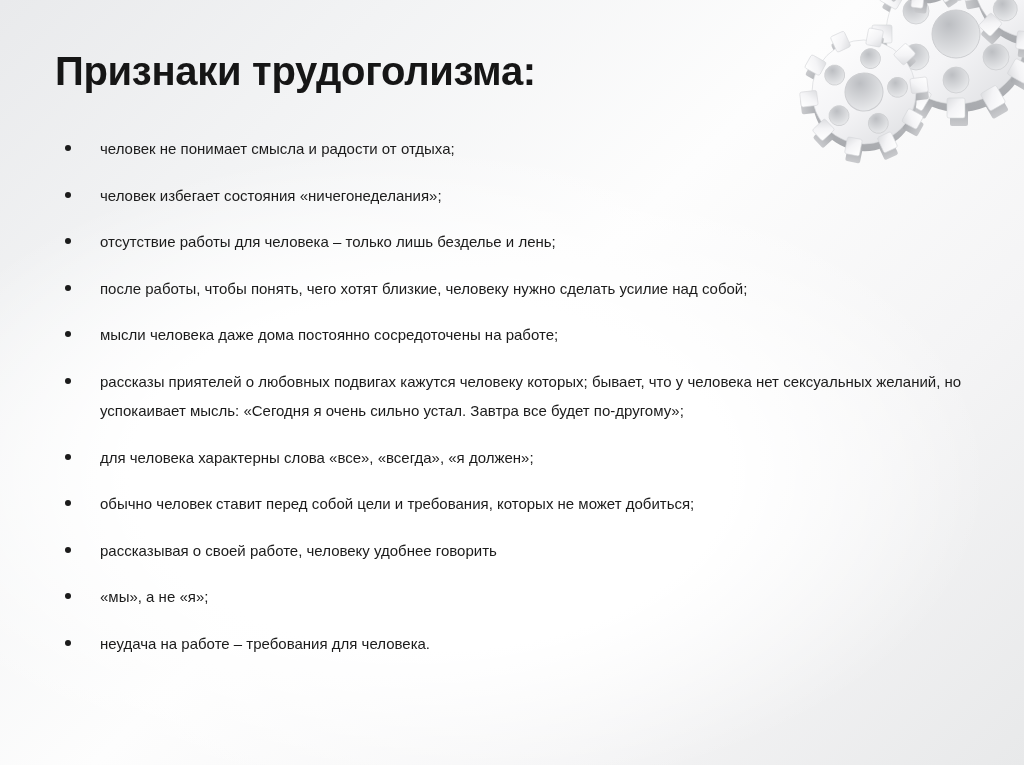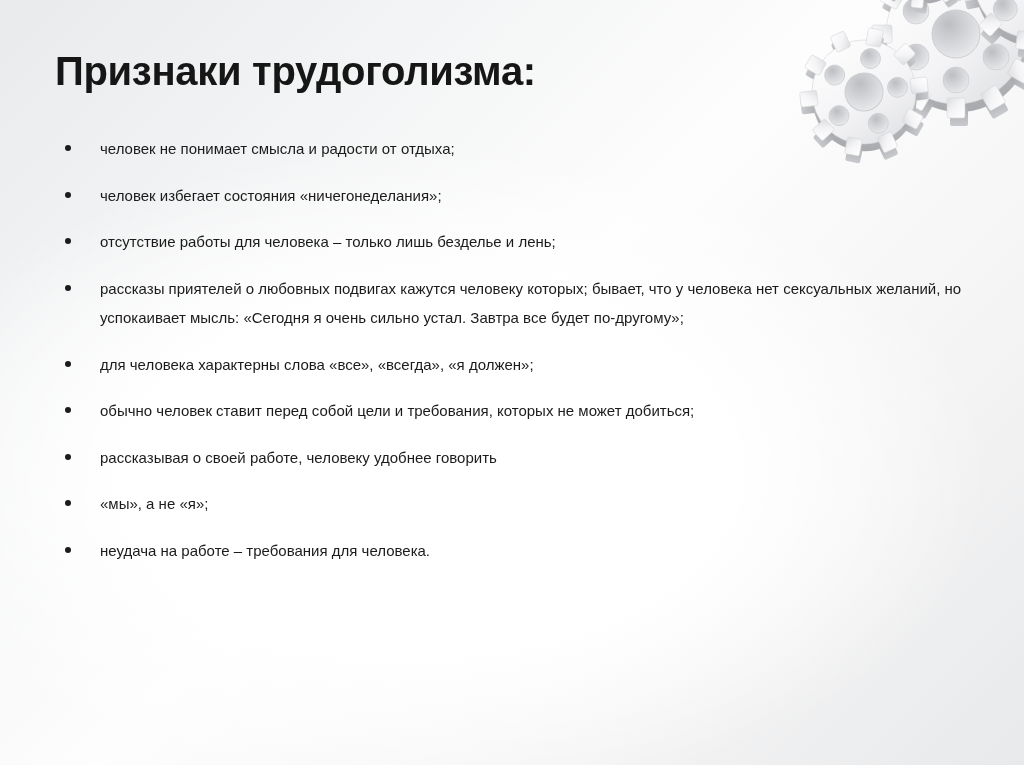--- a/index.html
+++ b/index.html
@@ -286,20 +286,28 @@
     <li class="bullet-item">
       <span class="bullet-dot"></span>
       <span class="bullet-text">человек избегает состояния «ничегонеделания»;</span>
     </li>
     <li class="bullet-item">
       <span class="bullet-dot"></span>
       <span class="bullet-text">отсутствие работы для человека – только лишь безделье и лень;</span>
     </li>
     <li class="bullet-item">
       <span class="bullet-dot"></span>
+      <span class="bullet-text">после работы, чтобы понять, чего хотят близкие, человеку нужно сделать усилие над собой;</span>
+    </li>
+    <li class="bullet-item">
+      <span class="bullet-dot"></span>
+      <span class="bullet-text">мысли человека даже дома постоянно сосредоточены на работе;</span>
+    </li>
+    <li class="bullet-item">
+      <span class="bullet-dot"></span>
       <span class="bullet-text">рассказы приятелей о любовных подвигах кажутся человеку которых; бывает, что у человека нет сексуальных желаний, но успокаивает мысль: «Сегодня я очень сильно устал. Завтра все будет по-другому»;</span>
     </li>
     <li class="bullet-item">
       <span class="bullet-dot"></span>
       <span class="bullet-text">для человека характерны слова «все», «всегда», «я должен»;</span>
     </li>
     <li class="bullet-item">
       <span class="bullet-dot"></span>
       <span class="bullet-text">обычно человек ставит перед собой цели и требования, которых не может добиться;</span>
     </li>

